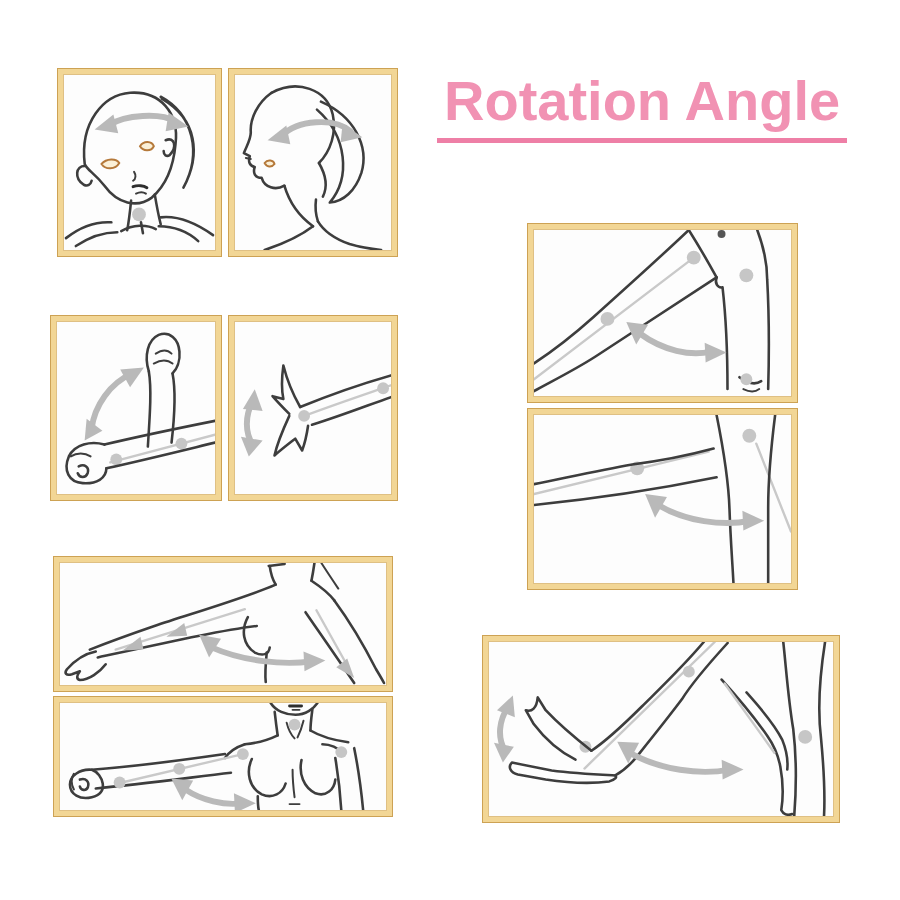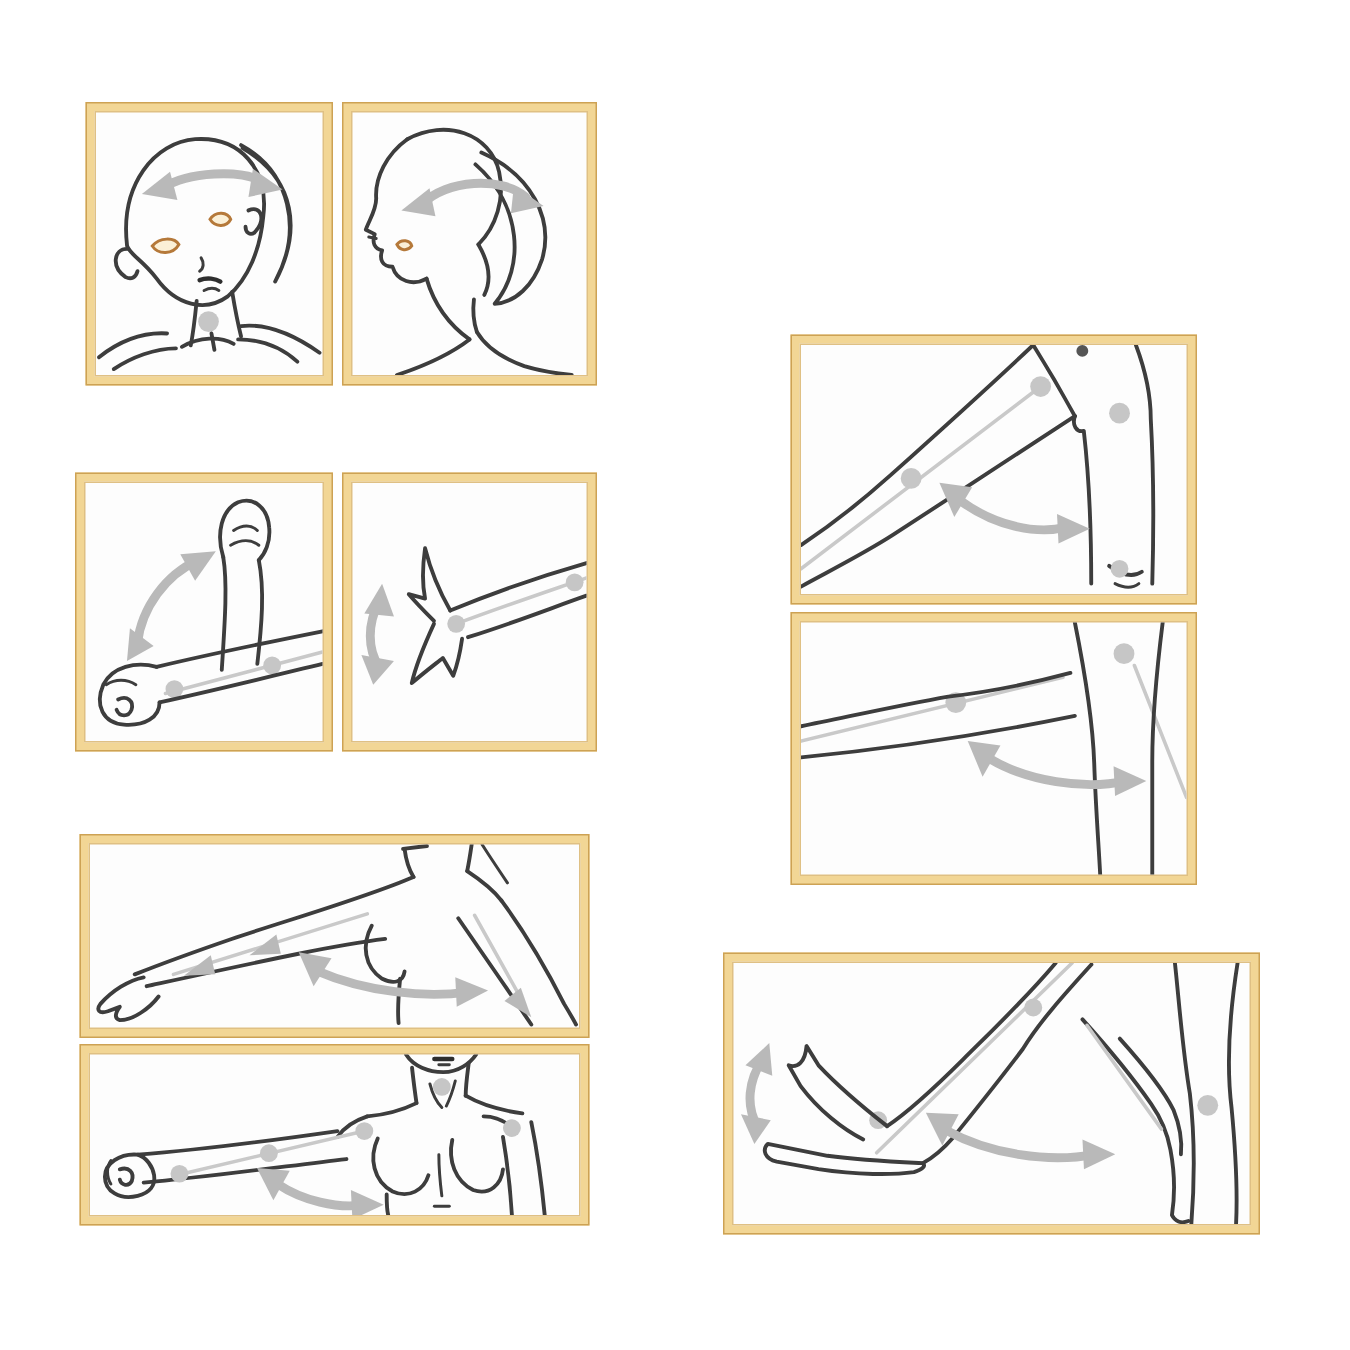--- a/index.html
+++ b/index.html
@@ -32,20 +32,21 @@
   .darkdot { fill:#555; }
   .arrow{ fill:none; stroke:var(--arrow-gray); stroke-width:6; stroke-linecap:round; }
   .ah   { fill:var(--arrow-gray); }
   .tan  { fill:var(--eye-tan-fill); stroke:var(--eye-tan-stroke); stroke-width:2; }
 </style>
 </head>
 <body>
 
 <div class="stage">
 
+  <div class="title">Rotation Angle</div>
 
   <div class="panel" style="left:57px; top:68px; width:165px; height:189px;">
     <div class="panel-inner">
       <svg viewBox="0 0 153 177" preserveAspectRatio="none">
         <g>
           <path class="ln" d="M 21 90 C 16 48 40 20 67 18 C 97 16 117 38 113 70 C 111 92 103 112 89 124 C 74 135 54 130 41 112 C 31 99 23 96 21 90"></path>
           <path class="ln" d="M 98 22 C 131 40 140 79 121 114 C 139 80 135 45 99 24"></path>
           <path class="ln" d="M 21 92 C 12 92 10 104 20 111 C 24 113 27 111 28 107"></path>
           <path class="ln" d="M 103 66 C 112 62 115 73 107 81 C 104 83 101 81 101 77"></path>
           <path class="tan" d="M 38 90 C 43 84 53 84 56 89 C 52 96 42 96 38 90 Z"></path>

